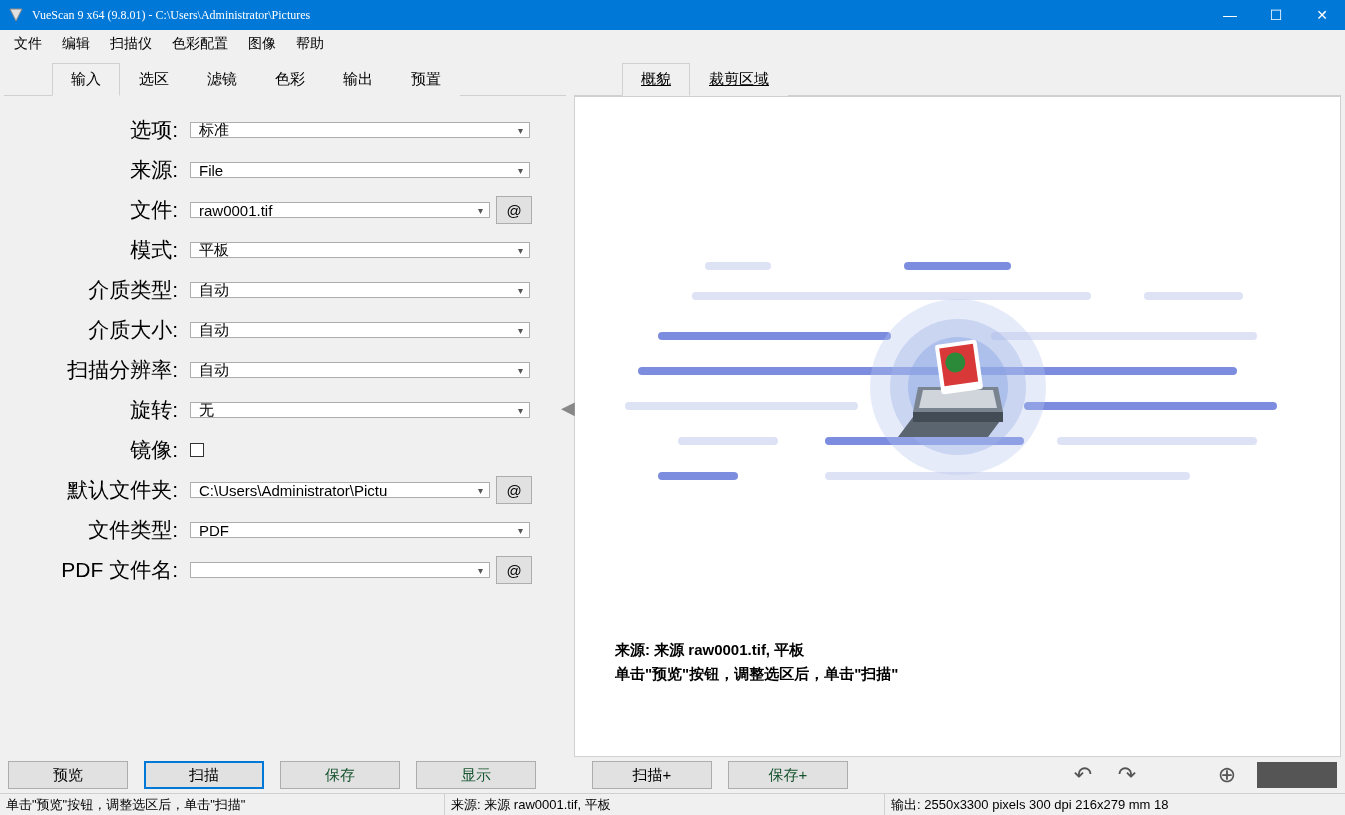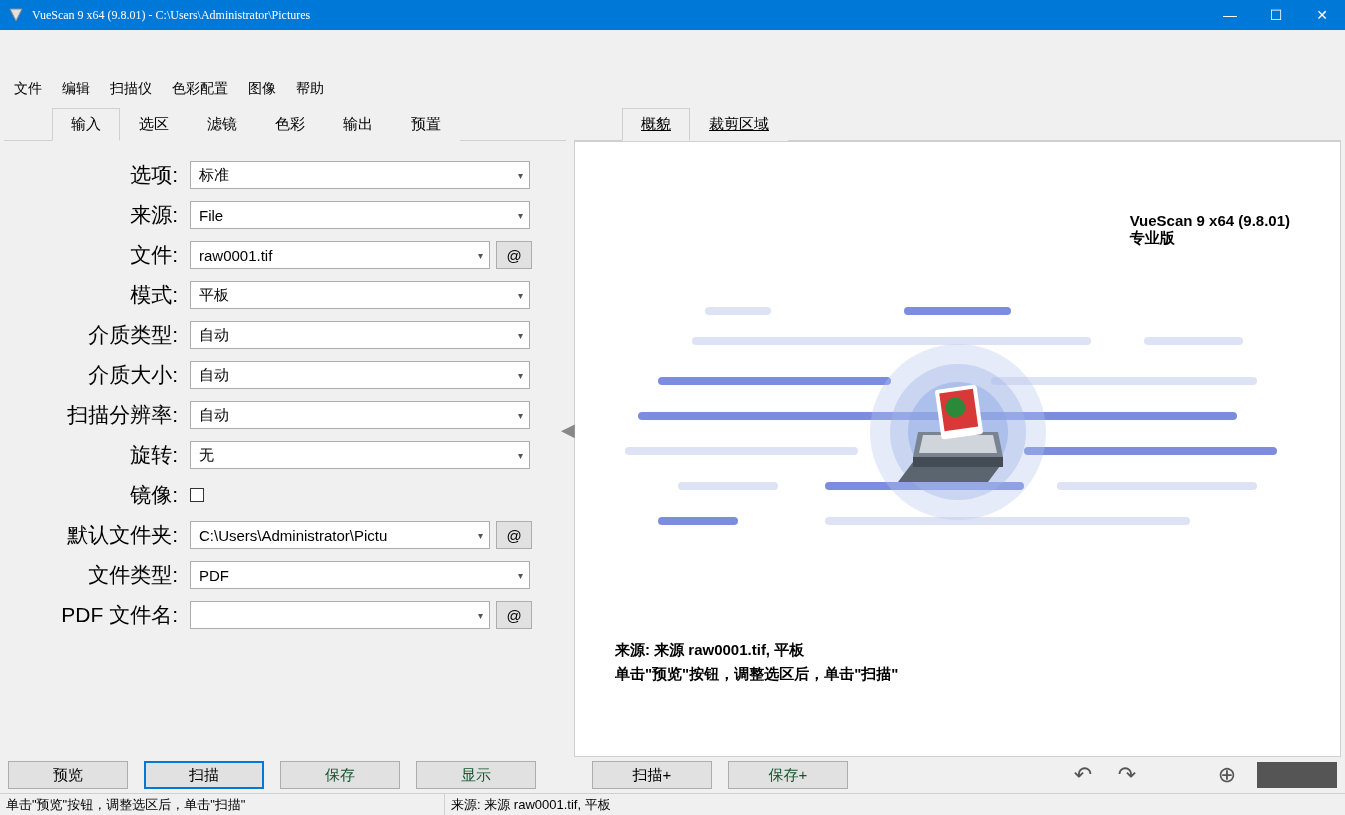--- a/index.html
+++ b/index.html
@@ -4,38 +4,38 @@
 <style>
 * { box-sizing: border-box; margin: 0; padding: 0; font-family: "Microsoft YaHei", "Segoe UI", sans-serif; }
 body { width: 1345px; height: 815px; background: #f0f0f0; overflow: hidden; display: flex; flex-direction: column; }
 
 .titlebar { height: 30px; background: #0078d7; color: white; display: flex; align-items: center; }
 .titlebar .app-icon { width: 16px; height: 16px; margin: 0 8px; }
 .titlebar .title-text { font-size: 12px; flex: 1; font-family: Liberation Serif, serif; }
 .titlebar .win-controls { display: flex; }
 .titlebar .win-btn { width: 46px; height: 30px; display: flex; align-items: center; justify-content: center; color: white; font-size: 14px; }
 
-.menubar { height: 28px; background: #f0f0f0; display: flex; align-items: center; padding: 0 4px; font-size: 14px; margin-top: 45px; }
+.menubar { height: 28px; background: #f0f0f0; display: flex; align-items: center; padding: 0 4px; font-size: 14px; }
 .menubar .menu-item { padding: 2px 10px; }
 
 .content { flex: 1; display: flex; position: relative; }
 
 .left-pane { width: 570px; display: flex; flex-direction: column; padding: 4px 4px 0 4px; }
 .right-pane { flex: 1; display: flex; flex-direction: column; padding: 4px 4px 0 4px; text-decoration: underline; }
 
 .tabs { display: flex; font-size: 15px; border-bottom: 1px solid #d0d0d0; padding-left: 48px; }
 .tabs .tab { padding: 6px 18px; background: #f0f0f0; border: 1px solid transparent; border-bottom: none; position: relative; top: 1px; }
 .tabs .tab.active { background: #f0f0f0; border: 1px solid #d0d0d0; border-bottom: 1px solid #f0f0f0; }
 
 .form-area { flex: 1; background: #f0f0f0; padding: 20px 18px; overflow: auto; }
 .form-row { display: flex; align-items: center; margin-bottom: 12px; }
 .form-row .lbl { width: 168px; text-align: right; padding-right: 12px; font-size: 21px; }
 .form-row .ctrl { flex: 1; display: flex; align-items: center; gap: 6px; }
 
-.combo { height: 28px; border: 1px solid #adadad; background: #fff; display: flex; align-items: center; padding: 0 8px; font-size: 15px; position: relative; flex: 1; max-width: 340px; }
+.combo { height: 16px; border: 1px solid #adadad; background: #fff; display: flex; align-items: center; padding: 0 8px; font-size: 15px; position: relative; flex: 1; max-width: 340px; }
 .combo .chev { position: absolute; right: 6px; font-size: 10px; color: #555; }
 .at-btn { width: 36px; height: 28px; border: 1px solid #adadad; background: #e1e1e1; display: flex; align-items: center; justify-content: center; font-size: 15px; }
 .checkbox { width: 14px; height: 14px; border: 1px solid #333; background: #fff; display: flex; align-items: center; justify-content: center; font-size: 10px; }
 
 .divider-arrow { position: absolute; left: 561px; top: 50%; transform: translateY(-50%); color: #888; font-size: 18px; z-index: 10; }
 
 .preview-area { flex: 1; background: #fff; border: 1px solid #d0d0d0; position: relative; padding: 20px; overflow: hidden; }
 .version-block { position: absolute; right: 50px; top: 70px; font-weight: bold; font-size: 15px; }
 .scanner-illustration { position: absolute; left: 50px; right: 50px; top: 160px; height: 260px; display: flex; align-items: center; justify-content: center; }
 .info-block { position: absolute; left: 40px; bottom: 70px; font-weight: bold; font-size: 15px; line-height: 1.6; }
@@ -219,24 +219,20 @@
     </div>
   </div>
 
   <div class="right-pane">
     <div class="tabs">
       <div class="tab active">概貌</div>
       <div class="tab">裁剪区域</div>
     </div>
 
     <div class="preview-area">
-      <div class="version-block">
-        <div>VueScan 9 x64 (9.8.01)</div>
-        <div>专业版</div>
-      </div>
 
       <div class="scanner-illustration">
         <div class="lines-bg">
           <div class="ln light" style="left:12%; top:5px; width:10%"></div>
           <div class="ln" style="left:42%; top:5px; width:16%"></div>
           <div class="ln light" style="left:10%; top:35px; width:60%"></div>
           <div class="ln light" style="left:78%; top:35px; width:15%"></div>
           <div class="ln" style="left:5%; top:75px; width:35%"></div>
           <div class="ln light" style="left:55%; top:75px; width:40%"></div>
           <div class="ln" style="left:2%; top:110px; width:90%"></div>
@@ -284,13 +280,14 @@
   <div class="icon-btn">↶</div>
   <div class="icon-btn">↷</div>
   <div style="width:40px"></div>
   <div class="icon-btn">⊕</div>
   <div style="width:80px;background:#555;height:26px"></div>
 </div>
 
 <div class="statusbar">
   <div class="cell">单击"预览"按钮，调整选区后，单击"扫描"</div>
   <div class="cell">来源: 来源 raw0001.tif, 平板</div>
+  <div class="cell">输出: 2550x3300 pixels 300 dpi 216x279 mm 18</div>
 </div>
 
 </body></html>

